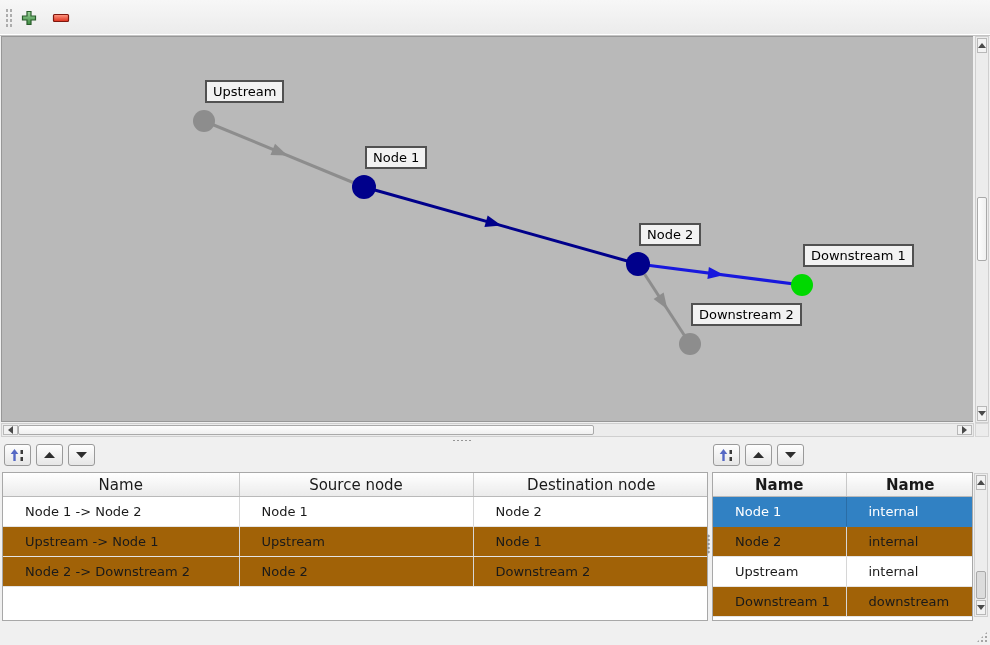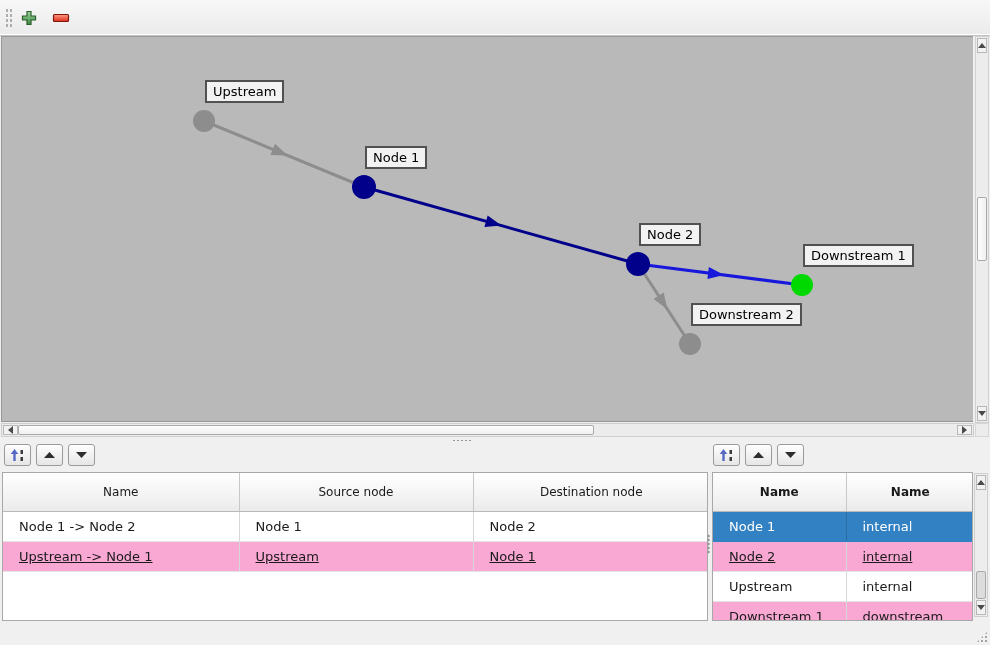--- a/index.html
+++ b/index.html
@@ -46,29 +46,29 @@
   
   .bottom{position:absolute;left:0;top:444px;width:990px;height:186px;}
   .mini-btn{position:absolute;top:0;width:27px;height:22px;border:1px solid #9a9a9a;border-radius:3px;
     background:linear-gradient(#fefefe,#e6e6e6);display:flex;align-items:center;justify-content:center;padding:0;cursor:pointer;box-sizing:border-box;}
   .mini-btn svg{display:block;}
 
   .tbl-wrap{position:absolute;top:28px;background:#fff;border:1px solid #a8a8a8;box-sizing:border-box;overflow:hidden;}
   #edges-wrap{left:2px;width:706px;height:149px;}
   #nodes-wrap{left:712px;width:261px;height:149px;}
   table.tbl{border-collapse:collapse;table-layout:fixed;width:100%;}
-  .tbl th{height:38px;font-weight:normal;font-size:12px;text-align:center;
+  .tbl th{height:23px;font-weight:normal;font-size:15px;text-align:center;
     background:linear-gradient(#ffffff,#ebebeb);border-bottom:1px solid #b9b9b9;border-right:1px solid #c8c8c8;
     padding:0 4px;overflow:hidden;white-space:nowrap;}
   .tbl th:last-child{border-right:none;}
   #nodes-table th{font-weight:bold;}
-  .tbl td{height:29px;padding:0 16px;border-right:1px solid #d6d6d6;border-bottom:1px solid #e4e4e4;
+  .tbl td{height:29px;padding:0 22px;border-right:1px solid #d6d6d6;border-bottom:1px solid #e4e4e4;
     overflow:hidden;white-space:nowrap;font-size:13px;}
   .tbl td:last-child{border-right:none;}
-  .tbl tr.alt td{background:#f9a8d4;text-decoration:underline;}
+  .tbl tr.alt td{background:#a16207;}
   .tbl tr.selected td{background:var(--sel,#3181c3);color:#fff;border-right-color:#2a6da6;border-bottom-color:var(--sel,#3181c3);}
 
   #edges-table col.c0{width:236px}#edges-table col.c1{width:234px}#edges-table col.c2{width:236px}
   #nodes-table col.c0{width:133px}#nodes-table col.c1{width:128px}
 
   .rscroll{position:absolute;left:974px;top:29px;width:14px;height:144px;background:#ededed;border:1px solid #cfcfcf;box-sizing:border-box;}
 
   
   .resize-grip{position:absolute;right:2px;bottom:2px;width:12px;height:12px;
     background-image:radial-gradient(#a5a5a5 1px,transparent 1.2px);background-size:4px 4px;
@@ -221,20 +221,25 @@
             <tr>
               <td>Node 1 -&gt; Node 2</td>
               <td>Node 1</td>
               <td>Node 2</td>
             </tr>
             <tr class="alt">
               <td>Upstream -&gt; Node 1</td>
               <td>Upstream</td>
               <td>Node 1</td>
             </tr>
+            <tr class="alt">
+              <td>Node 2 -&gt; Downstream 2</td>
+              <td>Node 2</td>
+              <td>Downstream 2</td>
+            </tr>
           </tbody>
         </table>
     </div>
 
     <div class="vsplit" style="top:28px;">
         <div class="dots"></div>
       </div>
 
     <div class="tbl-wrap" id="nodes-wrap">
       <table class="tbl" id="nodes-table" style="--sel: #3181c3;">

